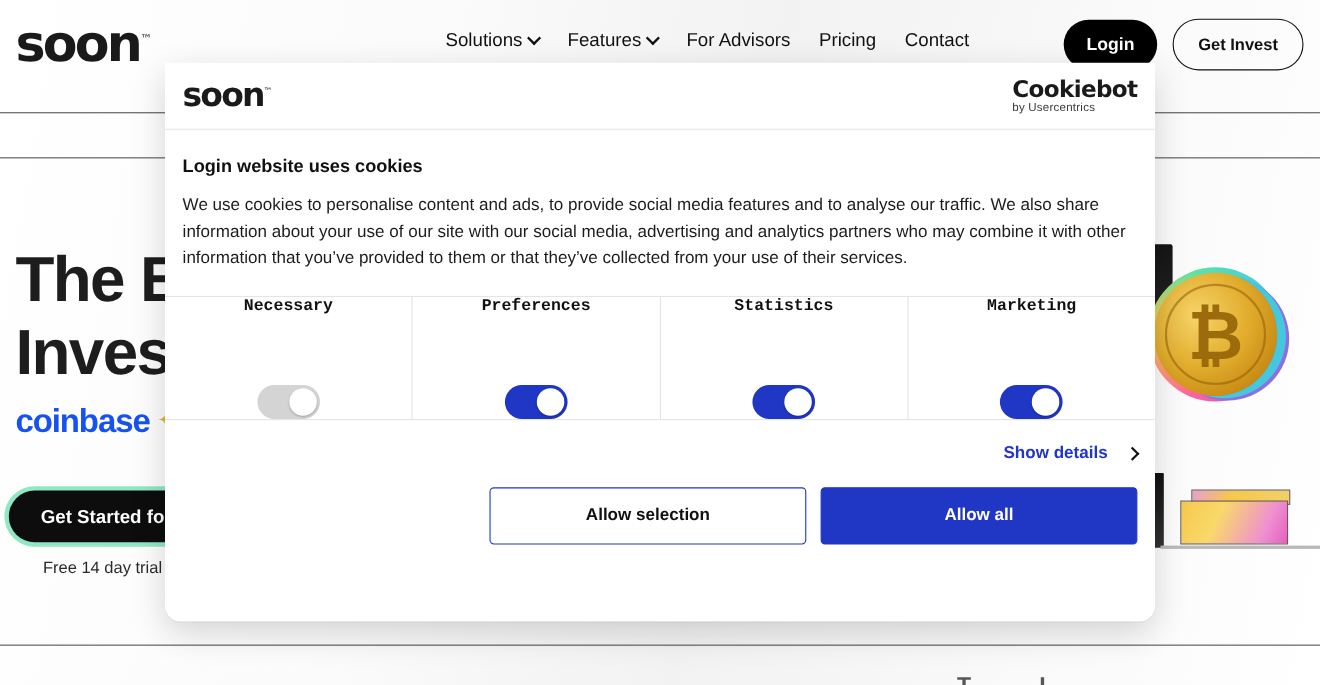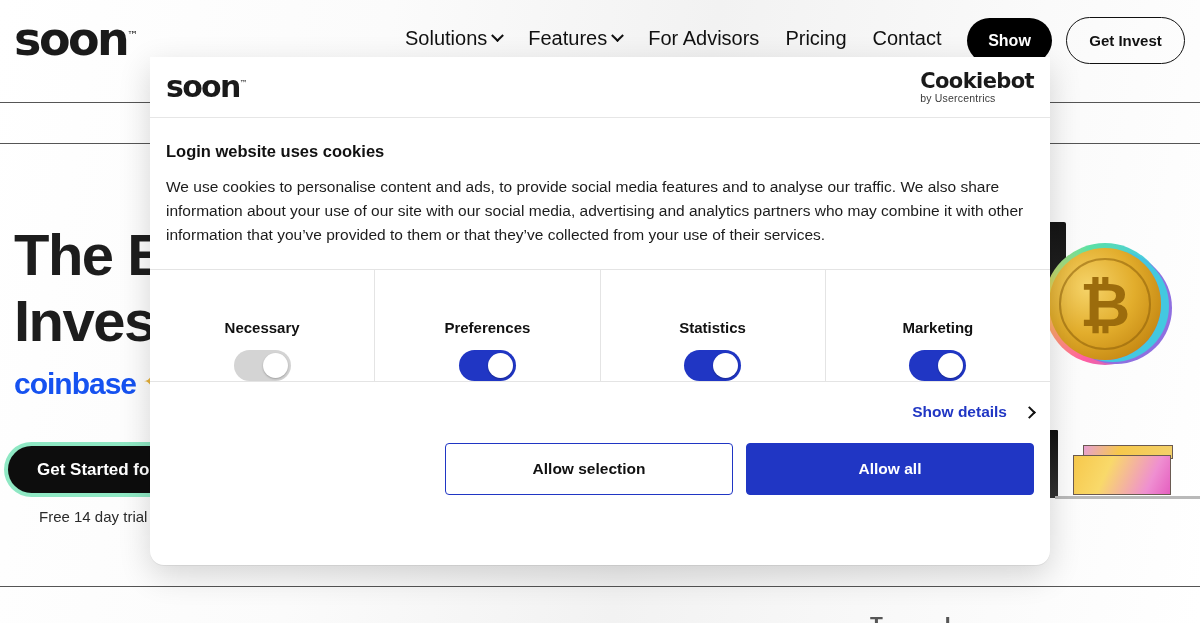--- a/index.html
+++ b/index.html
@@ -28,21 +28,21 @@
     font-size: 46px; font-weight: 700; letter-spacing: -2.5px;
     color: #1a1a1a; line-height: 1; font-family: "DejaVu Sans", sans-serif;
   }
   .brand .tm { font-size: 11px; vertical-align: super; letter-spacing: 0; font-weight: 400; }
 
   .navlinks {
     position: absolute; left: 392px; top: 27px;
     display: flex; align-items: center; gap: 0;
   }
   .navlink {
-    font-size: 20px; color: #111; padding: 0 13px;
+    font-size: 17px; color: #111; padding: 0 13px;
     display: flex; align-items: center; gap: 6px; cursor: pointer;
     white-space: nowrap;
   }
   .chev-d {
     width: 9px; height: 9px; border-right: 2px solid #111; border-bottom: 2px solid #111;
     transform: rotate(45deg) translate(-2px,-2px); display: inline-block;
   }
   .btn-login {
     position: absolute; left: 967px; top: 18px;
     width: 85px; height: 45px; border-radius: 23px; background: #000; color: #fff;
@@ -155,22 +155,22 @@
 
   .ck-body { padding: 24px 16px 22px 16px; }
   .ck-title { font-size: 16.5px; font-weight: 700; color: #111; margin-bottom: 14px; }
   .ck-text { font-size: 15.5px; color: #1c1c1c; line-height: 1.55; max-width: 872px; }
 
   .ck-cats {
     display: flex; border-top: 1px solid #e4e4e4; border-bottom: 1px solid #e4e4e4;
     height: 113px;
   }
   .ck-cat {
-    flex: 1 1 0; display: flex; flex-direction: column; align-items: center; justify-content: flex-end;
-    gap: 14px; border-right: 1px solid #e4e4e4;
+    flex: 1 1 0; display: flex; flex-direction: column; align-items: center; justify-content: space-between;
+    gap: 14px; border-right: 1px solid #e4e4e4; font-family: Liberation Mono, monospace;
   }
   .ck-cat:last-child { border-right: none; }
   .ck-cat-label { font-size: 15px; font-weight: 700; color: #111; }
   .toggle {
     width: 57px; height: 31px; border-radius: 16px; position: relative; cursor: pointer;
     background: #2036c4;
   }
   .toggle.off-locked { background: #d4d4d4; cursor: not-allowed; }
   .toggle .knob {
     position: absolute; top: 3px; right: 3px; width: 25px; height: 25px; border-radius: 50%;
@@ -223,21 +223,21 @@
           <span>For Advisors</span>
         </div>
         <div class="navlink">
           <span>Pricing</span>
         </div>
         <div class="navlink">
           <span>Contact</span>
         </div>
       </div>
 
-      <div class="btn-login">Show</div>
+      <div class="btn-login">Login</div>
       <div class="btn-getstarted">Get Invest</div>
     </div>
 
     <div class="rule r1"></div>
     <div class="rule r2"></div>
     <div class="rule r3"></div>
 
     <div class="hero-h1">
       <div>The E</div>
       <div>Invest</div>

